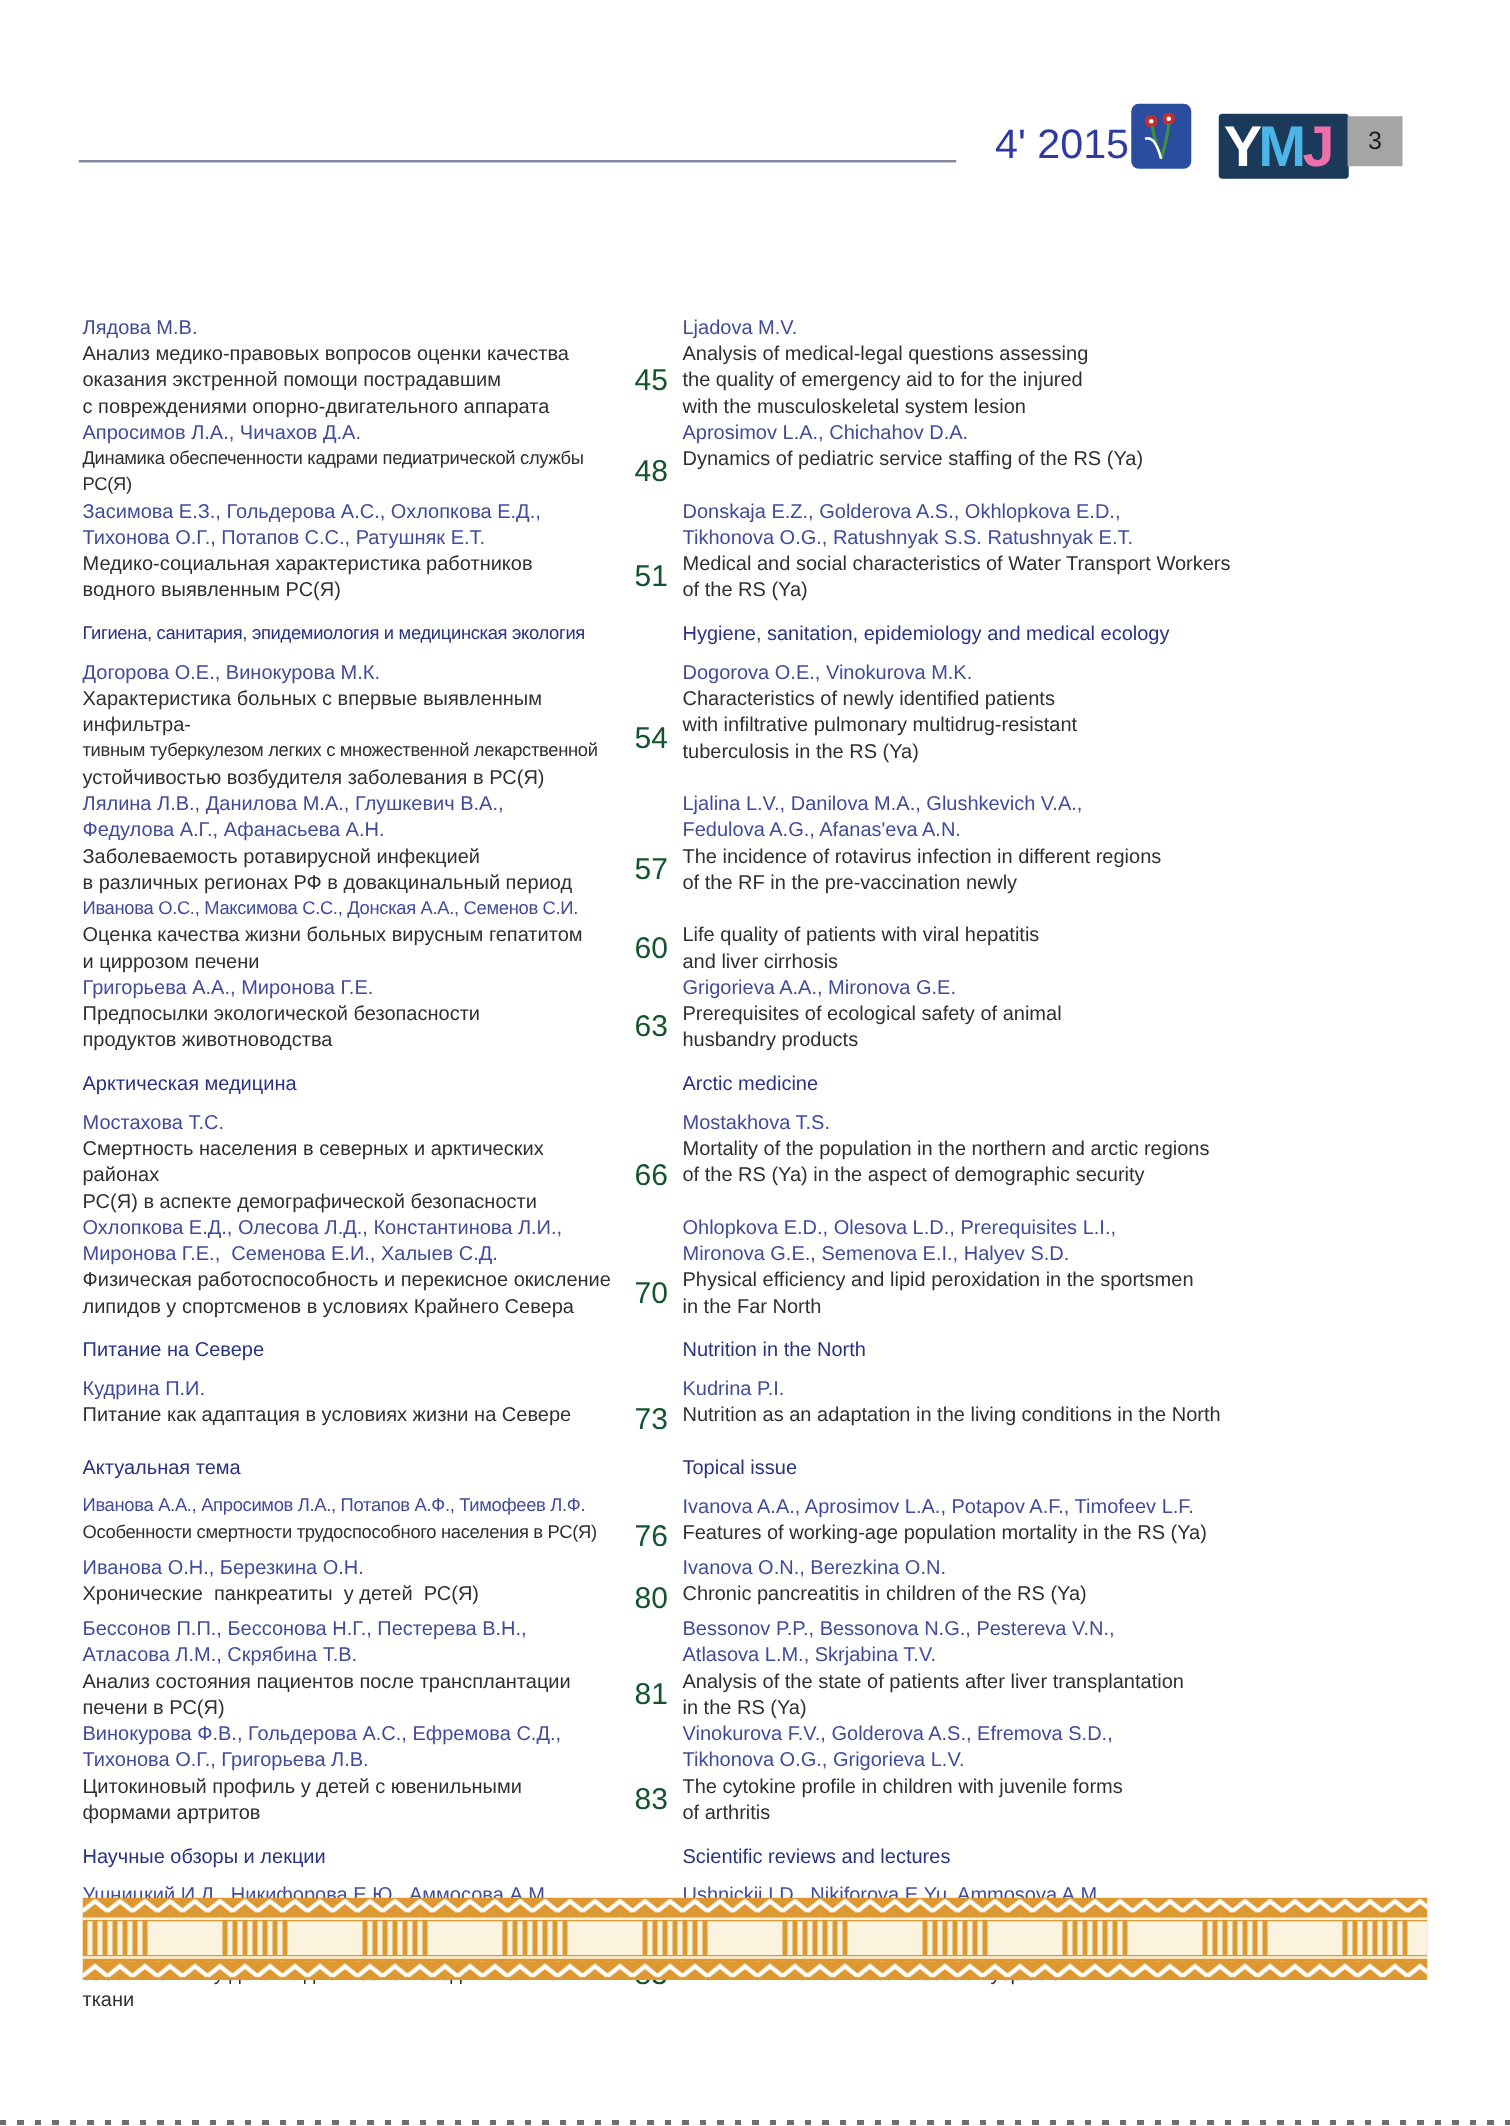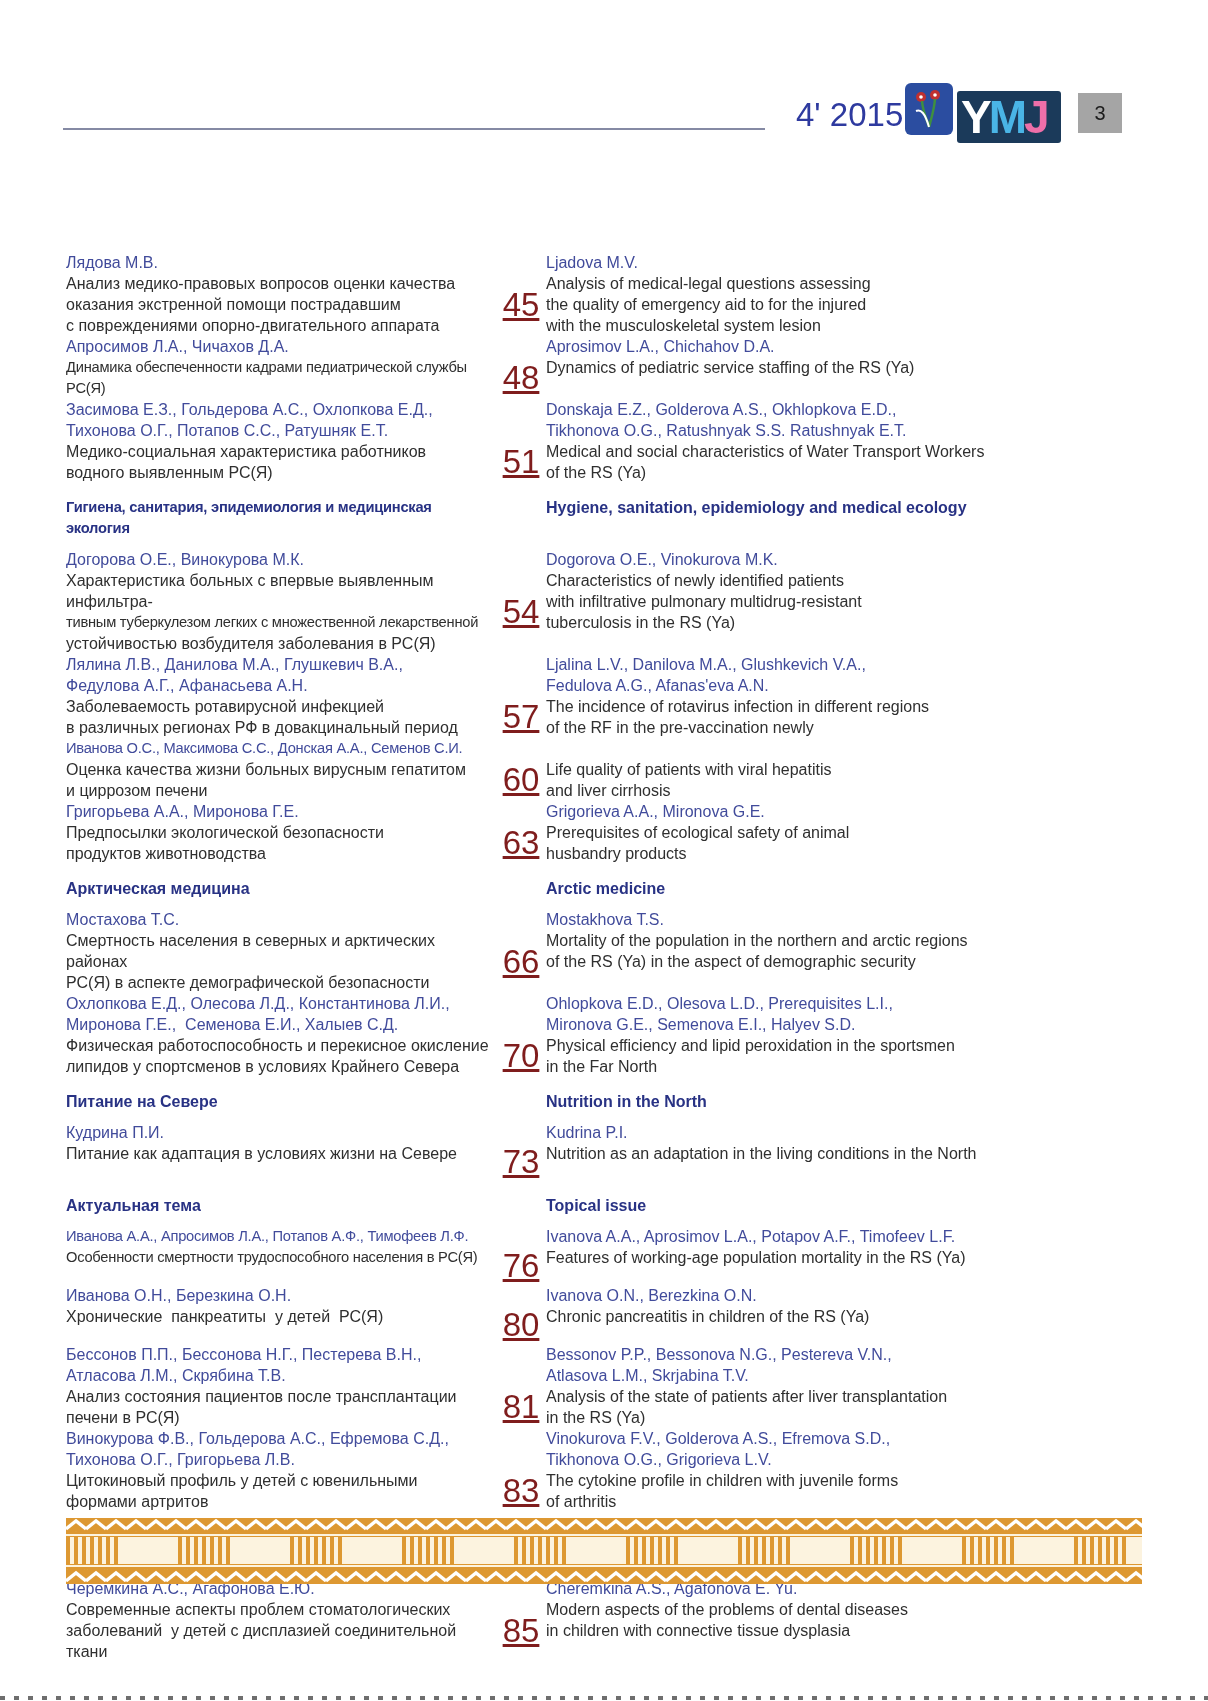--- a/index.html
+++ b/index.html
@@ -10,42 +10,42 @@
 
   
   .header-rule{position:absolute;left:63px;top:128px;width:702px;height:2px;background:#858aa4;}
   .issue{
     position:absolute;left:796px;top:96px;width:130px;
     font-size:33px;color:var(--issue_blue,#2e3a9f);letter-spacing:0px;white-space:nowrap;
   }
   .logo{position:absolute;left:905px;top:82px;height:54px;display:flex;align-items:center;}
   .emblem{width:48px;height:52px;border-radius:6px;background:var(--emblem_blue,#2b4da0);
     display:flex;align-items:center;justify-content:center;margin-right:4px;}
-  .letters{position:relative;height:36px;}
+  .letters{position:relative;height:36px;margin-left:18px;}
   .letters .plate{position:absolute;left:0;top:0;width:104px;height:52px;background:var(--logo_plate_navy,#1b3a5a);border-radius:3px;}
   .letters .ltr{position:relative;font-weight:bold;font-size:46px;line-height:52px;letter-spacing:-3px;}
   .ltr-y{color:#ffffff;margin-left:4px;}
   .ltr-m{color:var(--logo_m_cyan,#4ab5e6);}
   .ltr-j{color:var(--logo_j_pink,#ee6fa9);}
   .pagebox{
     position:absolute;left:1078px;top:93px;width:44px;height:40px;background:var(--pagebox_gray,#a5a5a5);
     display:flex;align-items:center;justify-content:center;font-size:20px;color:#1c1c1c;
   }
 
   
   .toc{position:absolute;left:66px;top:252px;width:1080px;}
   .row{display:grid;grid-template-columns:432px 46px 1fr;}
   .cell-ru{text-align:left;}
   .cell-en{text-align:left;padding-left:2px;}
   .cell-num{display:flex;align-items:center;justify-content:center;
-    font-size:33px;color:#7f1d1d;text-decoration:underline;}
+    font-size:24px;color:#14532d;}
   .line{font-size:16px;line-height:21px;color:var(--title_dark,#2f2f2f);white-space:pre-wrap;}
   .authors .line{color:var(--author_blue,#414b9b);}
   .heading{margin:14px 0 10px 0;}
-  .heading .line{font-weight:bold;color:var(--heading_blue,#283284);}
+  .heading .line{font-weight:normal;color:var(--heading_blue,#283284);}
   .condensed{font-size:14.7px;letter-spacing:-0.25px;}
 
   
   .ornament{position:absolute;left:66px;top:1518px;width:1076px;height:66px;}
   .bottom-dashes{
     position:absolute;left:0;right:0;bottom:1px;height:4px;
     background:repeating-linear-gradient(90deg,#6e6e6e 0 5px,transparent 5px 14px);
   }
 </style>
 </head>

